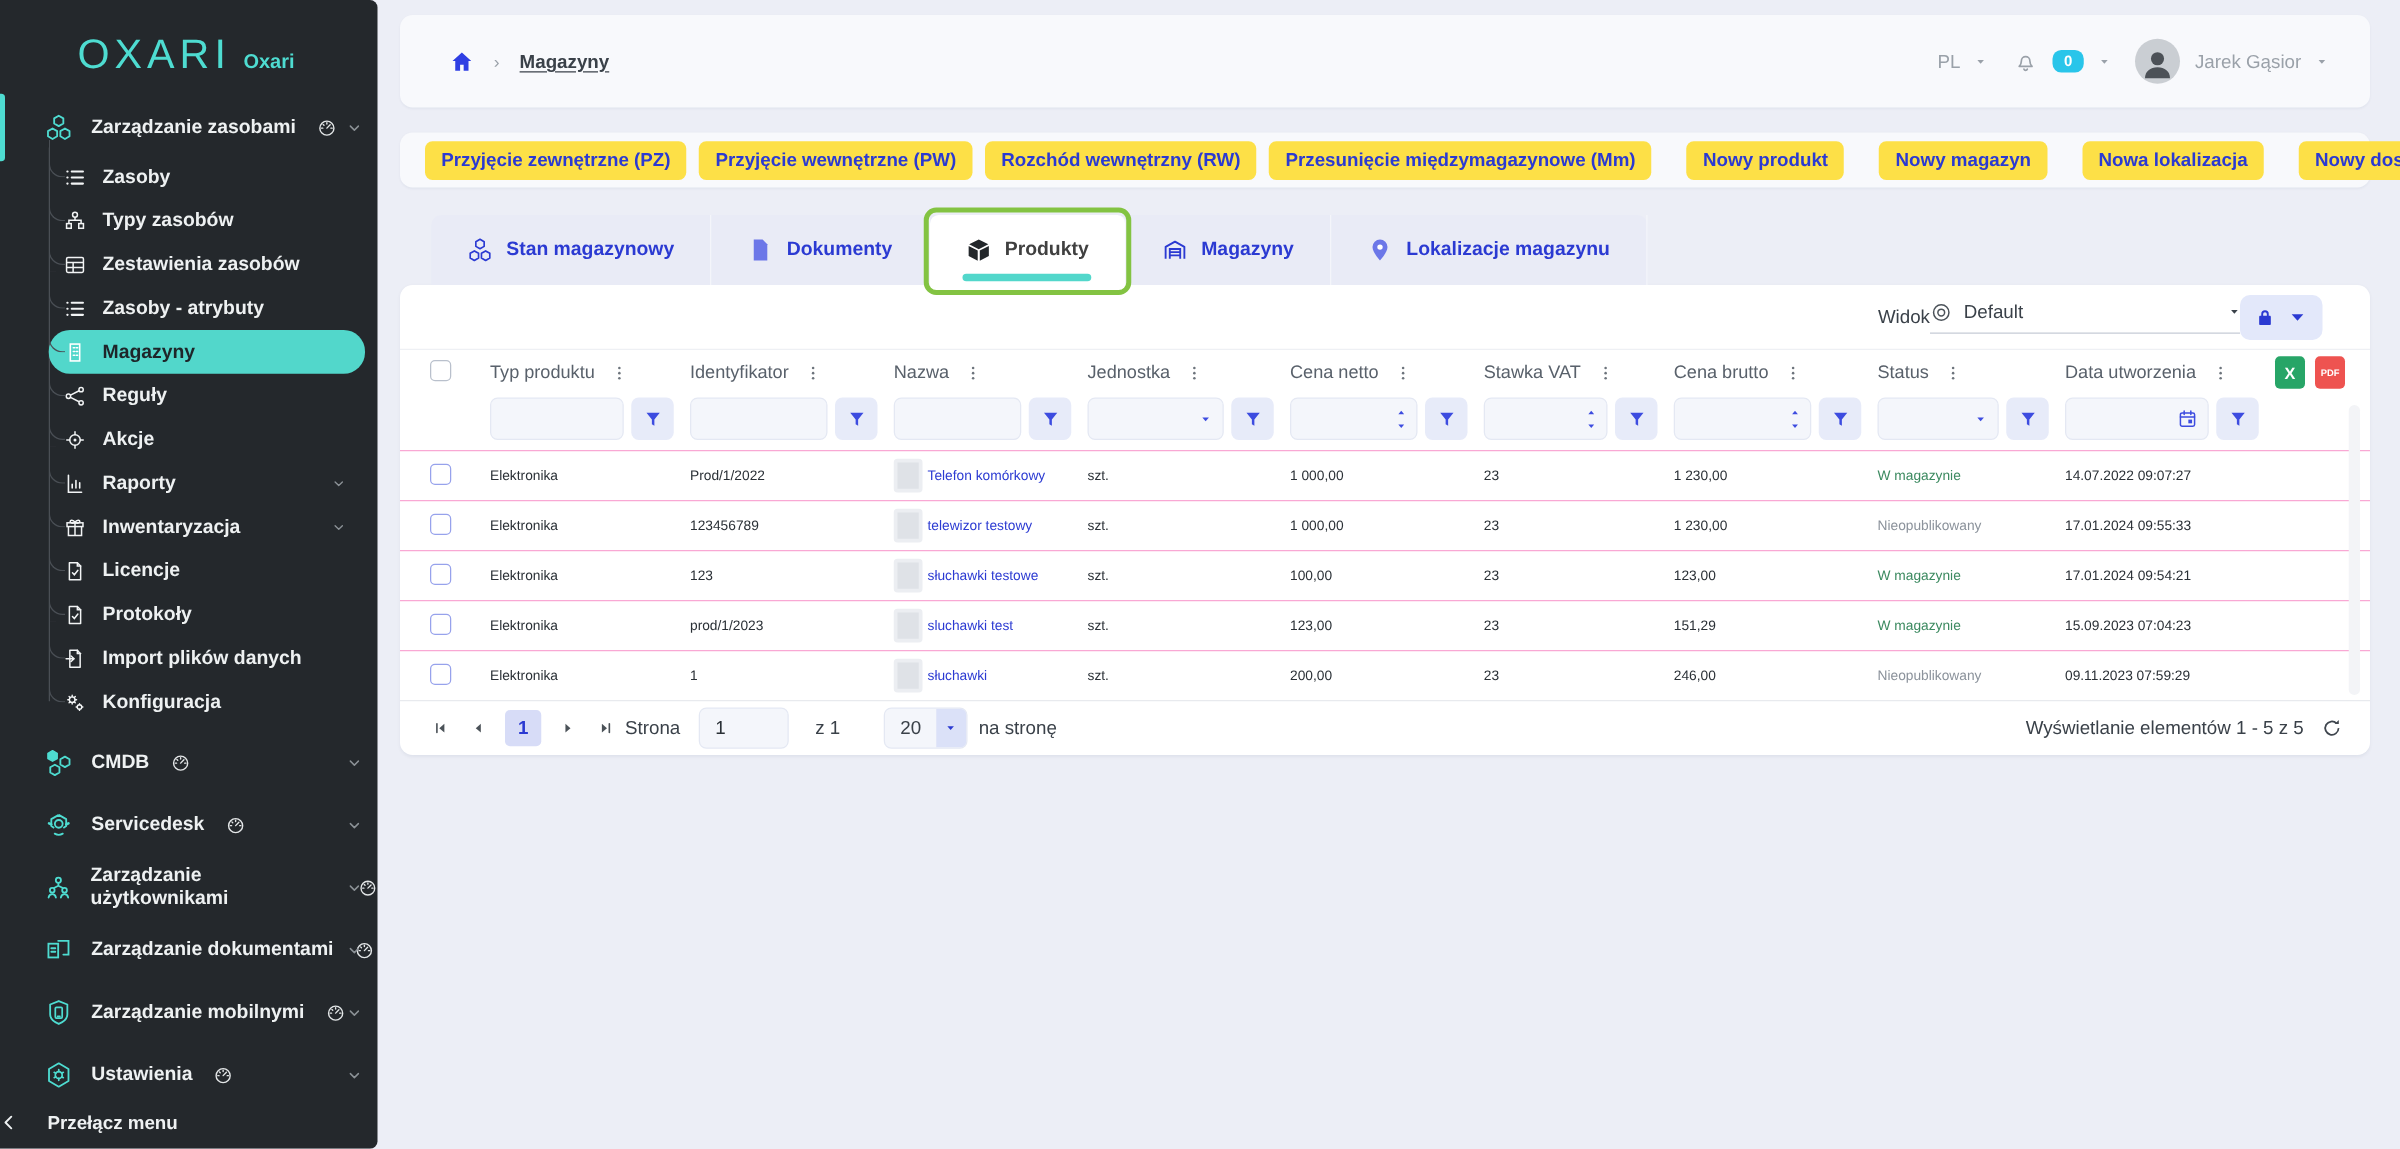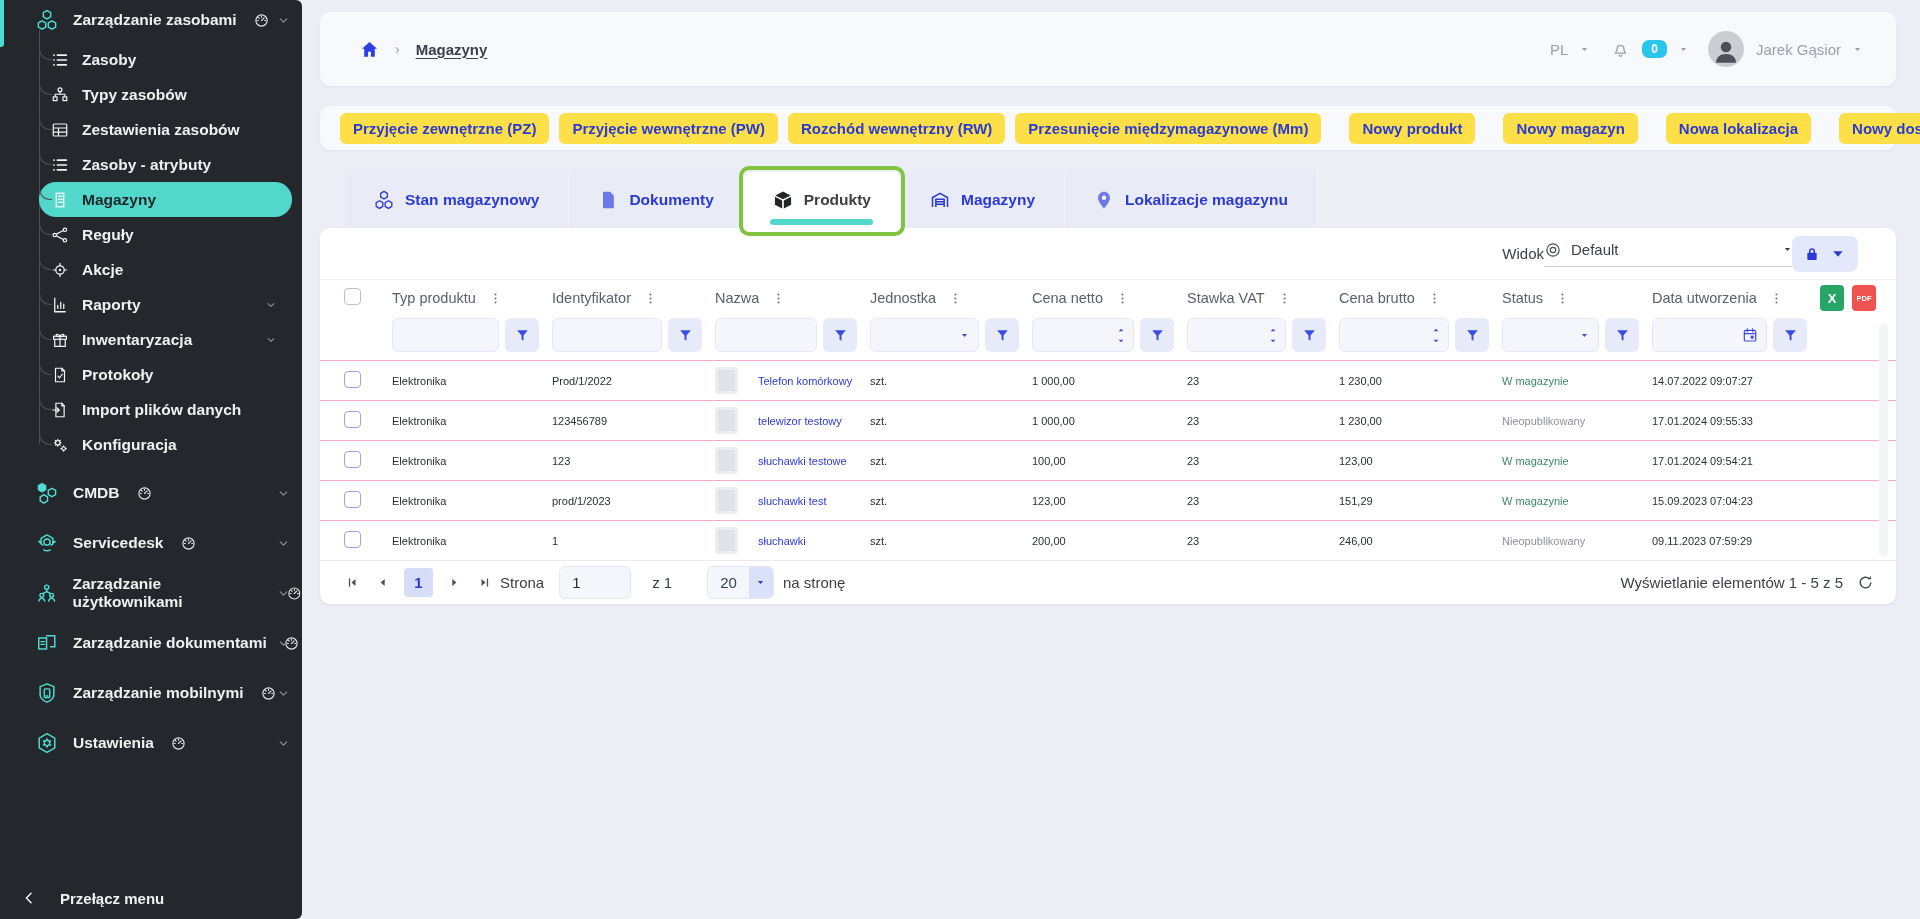--- a/index.html
+++ b/index.html
@@ -23,21 +23,21 @@
 .group.spaced{height:50px}
 .active-bar{position:absolute;left:0;top:-7px;width:4px;height:54px;background:#4edcd1;border-radius:0 3px 3px 0}
 .subtree{position:relative;margin-left:39px;padding:2px 0 6px}
 .subtree::before{content:"";position:absolute;left:0;top:-4px;bottom:24px;width:1px;background:#4a4f55}
 .sub{position:relative;display:flex;align-items:center;gap:13px;height:35px;margin-right:10px;padding-left:12px;border-radius:17px;cursor:pointer}
 .sub::before{content:"";position:absolute;left:0;top:-12px;width:12px;height:29px;border-left:1px solid #4a4f55;border-bottom:1px solid #4a4f55;border-bottom-left-radius:11px}
 .sub .ic{width:18px;height:18px;color:#f2f4f5;position:relative;z-index:1}
 .sub .chev{position:absolute;right:16px;width:10px;height:10px;color:#8b9196}
 .sub.active{background:#52d7cb;color:#1e2529}
 .sub.active .ic{color:#fff}
-.toggle-row{position:absolute;bottom:4px;left:0;width:100%;display:flex;align-items:center;gap:24px;padding-left:22px;height:34px;font-weight:700;cursor:pointer}
+.toggle-row{position:absolute;bottom:4px;left:0;width:100%;display:flex;align-items:center;gap:24px;height:34px;font-weight:700;cursor:pointer}
 .toggle-row .ic{width:14px;height:14px}
 
 
 .main{flex:1;padding:12px 24px 0 18px;display:flex;flex-direction:column;min-width:0}
 .card{background:#f8f9fc;border-radius:10px;box-shadow:0 1px 2px rgba(25,35,70,.05)}
 .topcard{height:74px;display:flex;align-items:center;justify-content:space-between;padding:0 34px 0 40px}
 .crumbs{display:flex;align-items:center;gap:16px}
 .crumbs .home{width:19px;height:19px;color:#2f3fe3}
 .crumb-sep{color:#9aa1a9;font-size:14px}
 .crumb-link{color:#3a4149;font-weight:700;text-decoration:underline;text-underline-offset:3px;cursor:pointer}
@@ -86,21 +86,21 @@
 .fbox .caret{color:#3d4ce0;margin-right:9px}
 .fbox .spin{display:flex;flex-direction:column;gap:3px;margin-right:8px;color:#3d4ce0}
 .fbox .spin .caret{margin:0;color:#3d4ce0}
 .fbox .cal{width:16px;height:16px;color:#3d4ce0;margin-right:8px}
 .fbtn{width:34px;min-width:34px;height:34px;background:#e7ebf9;border:none;border-radius:6px;display:grid;place-items:center;color:#3d4ce0;cursor:pointer}
 .fbtn .ic{width:15px;height:15px}
 
 .drow{height:40px;border-top:1px solid #f9a8d4;font-size:11px}
 .cbx{width:17px;height:17px;border:1.8px solid #97a2ec;border-radius:4px;display:inline-block;cursor:pointer;background:#fff}
 .cbx.hdr{border-color:#b9c0cc}
-.namecell{display:flex;align-items:center;gap:20px}
+.namecell{display:flex;align-items:center;gap:4px}
 .thumb{width:23px;height:27px;background:#dfe2e7;border:3px solid #eceef2;border-radius:3px;display:inline-block}
 .namelink{color:#2b3ad2;cursor:pointer;text-decoration:none;white-space:nowrap}
 .st-green{color:#3c8a60}
 .st-gray{color:#8b929b}
 
 .pager{display:flex;align-items:center;height:44px;border-top:1px solid #e8eaee;padding:0 22px 0 26px;gap:9px;color:#3a4149}
 .pgic{width:13px;height:13px;color:#4b5258;cursor:pointer}
 .pgbtn{width:29px;height:29px;background:#d7dcf7;color:#2b3ad2;font-weight:700;border-radius:4px;display:grid;place-items:center;margin:0 6px;cursor:pointer}
 .pglabel{}
 .pginput{width:72px;height:33px;background:#f4f6fb;border:1px solid #e4e8f3;border-radius:6px;padding:0 12px;font-size:15px;color:#2a3036;font-family:"Liberation Sans",sans-serif;margin-left:6px}
@@ -275,20 +275,24 @@
         <path d="M17.5 5.5v13" stroke="currentColor" stroke-width="2.4" stroke-linecap="round"></path>
       </symbol>
 <symbol id="i-refresh" viewBox="0 0 24 24">
         <path d="M19.5 12a7.5 7.5 0 11-2.2-5.3" fill="none" stroke="currentColor" stroke-width="2"></path>
         <path d="M19.8 2.8v4.6h-4.6z" fill="currentColor"></path>
       </symbol>
 </defs>
   </svg>
 
 <aside class="sidebar">
+  <div class="logo-row">
+    <span class="logo-main">OXARI</span>
+    <span class="logo-sub">Oxari</span>
+  </div>
   <nav class="nav">
     <div class="group">
       <span class="active-bar"></span>
       <svg class="ic g-ic">
           <use href="#i-hexes"></use>
         </svg>
       <span>Zarządzanie zasobami</span>
       <svg class="ic gauge">
           <use href="#i-gauge"></use>
         </svg>
@@ -349,20 +353,26 @@
           </svg>
         </div>
       <div class="sub">
           <svg class="ic">
             <use href="#i-box"></use>
           </svg>
           <span>Inwentaryzacja</span>
           <svg class="ic chev">
             <use href="#i-chevdown"></use>
           </svg>
+        </div>
+      <div class="sub">
+          <svg class="ic">
+            <use href="#i-doccheck"></use>
+          </svg>
+          <span>Licencje</span>
         </div>
       <div class="sub">
           <svg class="ic">
             <use href="#i-doccheck"></use>
           </svg>
           <span>Protokoły</span>
         </div>
       <div class="sub">
           <svg class="ic">
             <use href="#i-import"></use>

